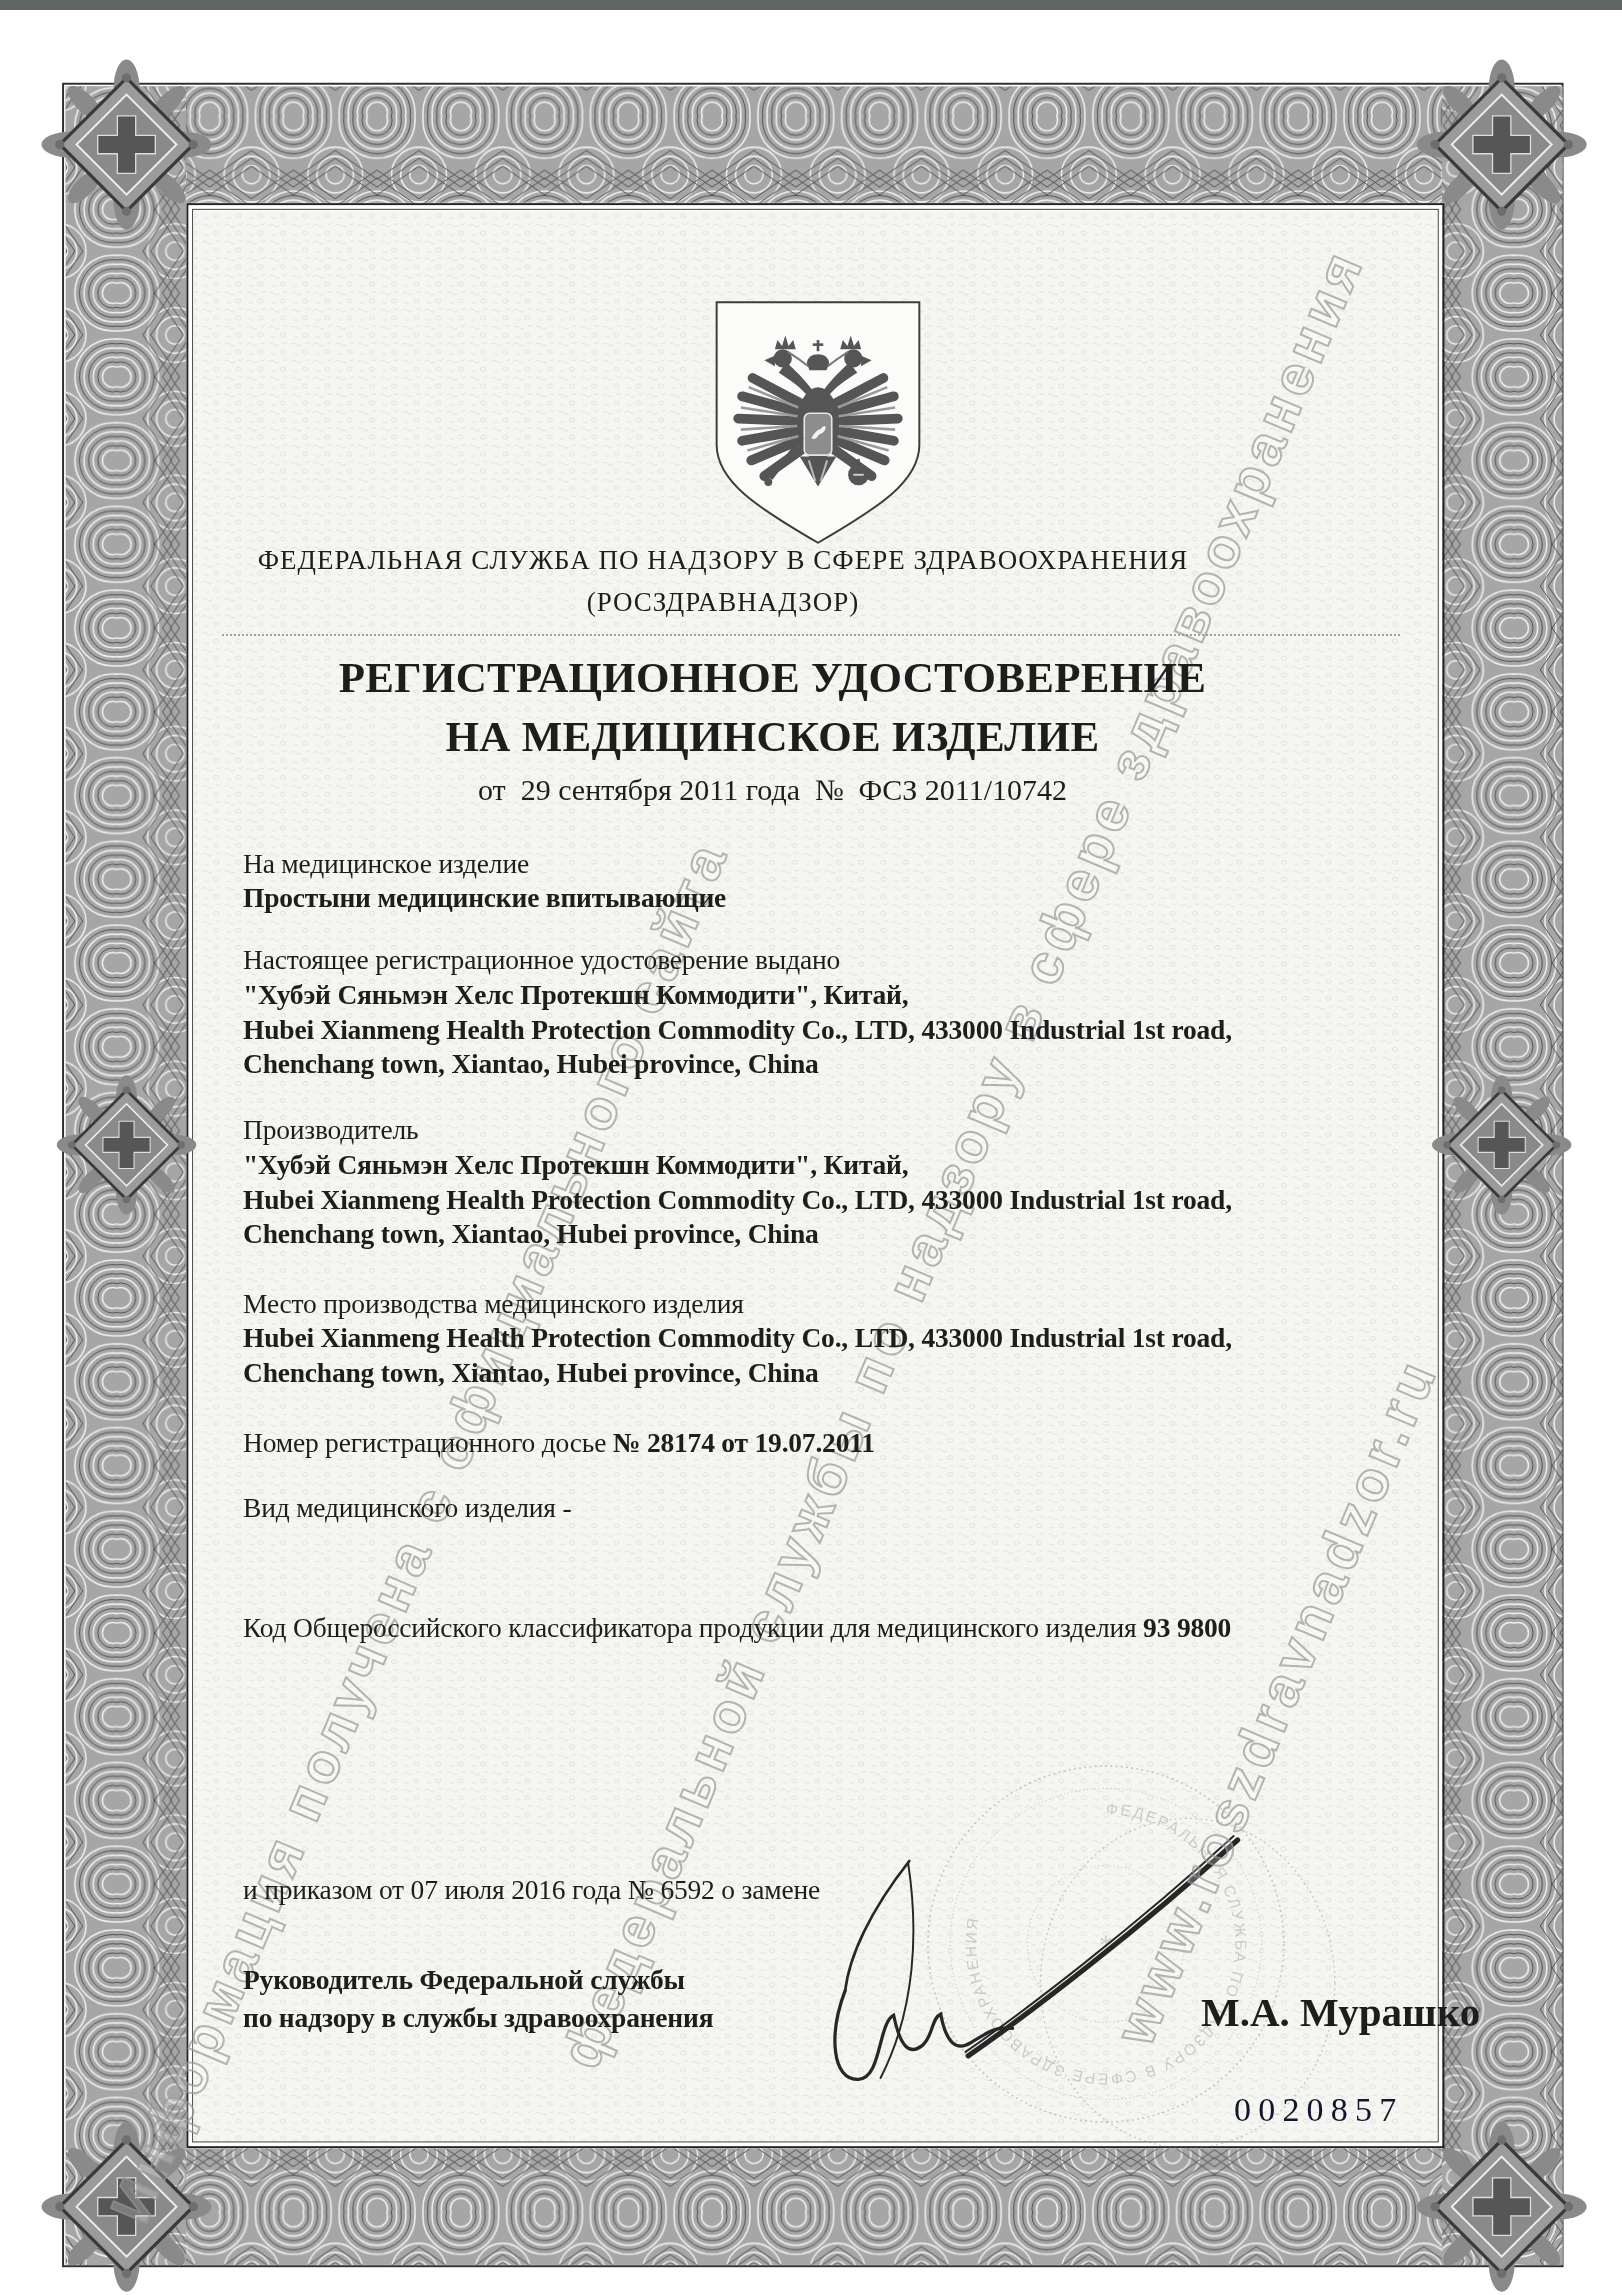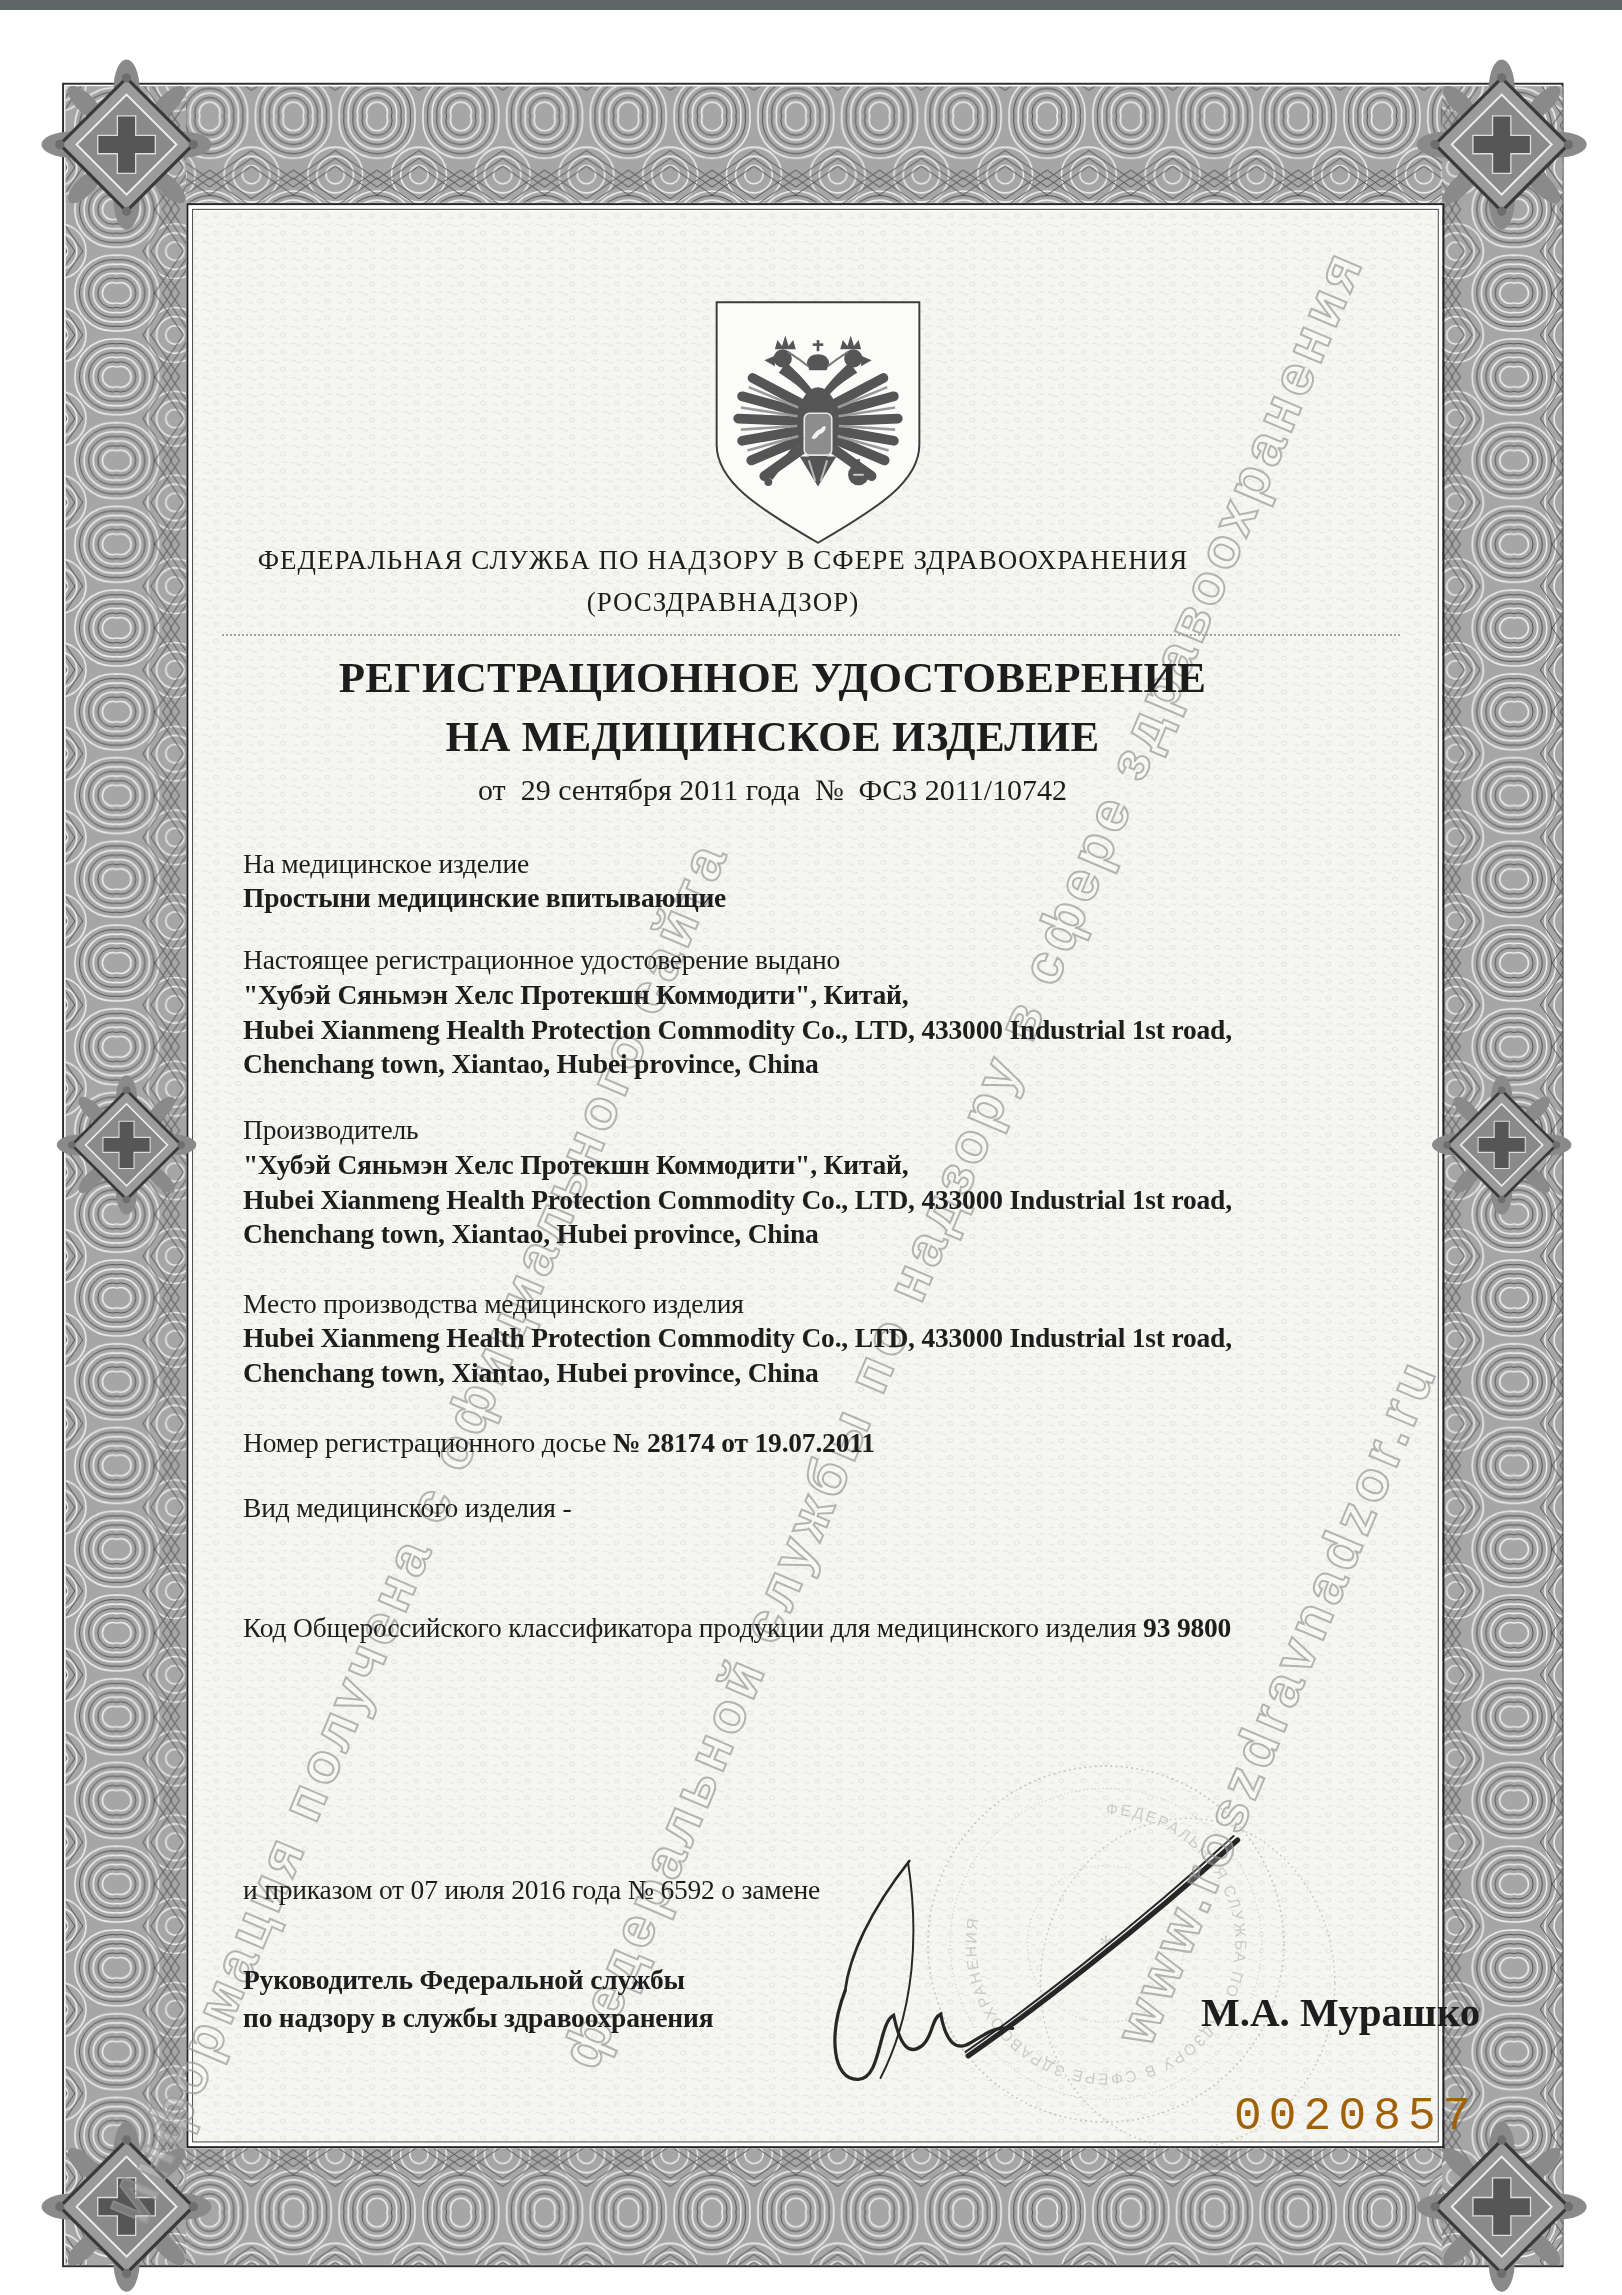--- a/index.html
+++ b/index.html
@@ -14,21 +14,21 @@
 
   .t{position:absolute;color:#1d1d1d;white-space:nowrap;}
   .ctr{text-align:center;white-space:pre;}
   .agency{left:242px;width:962px;font-size:27px;letter-spacing:1px;}
   .ttl{left:275px;width:995px;font-weight:bold;font-size:43px;letter-spacing:0.3px;}
   .ttl-date{left:275px;width:995px;font-weight:normal;font-size:30px;white-space:pre;}
   .sep{position:absolute;left:222px;top:634px;width:1178px;border-top:2px dotted #8f8f8f;opacity:.8;}
   .body-line{left:243px;font-size:27.5px;letter-spacing:-0.2px;}
   .b{font-weight:bold;}
   .sig-name{font-size:41px;font-weight:bold;}
-  .serial{font-family:Liberation Mono, monospace;font-size:46px;letter-spacing:7.2px;color:#a16207;}
+  .serial{font-family:Liberation Serif, serif;font-size:34px;letter-spacing:7.2px;color:#0f172a;}
 
   .wm{position:absolute;font-family:"Liberation Sans", sans-serif;font-size:56px;font-weight:bold;
       letter-spacing:5.2px;white-space:nowrap;color:rgba(255,255,255,.30);
       -webkit-text-stroke:2px #9b9b9b;opacity:.72;
       transform:translate(-50%,-50%) rotate(-67deg);z-index:3;}
   .wmA{left:419px;top:1531px;}
   .wmB{left:962px;top:1158px;}
   .wmC{left:1276px;top:1701px;}
   .txt-layer{position:absolute;left:0;top:0;z-index:4;width:100%;height:100%;}
 </style>

